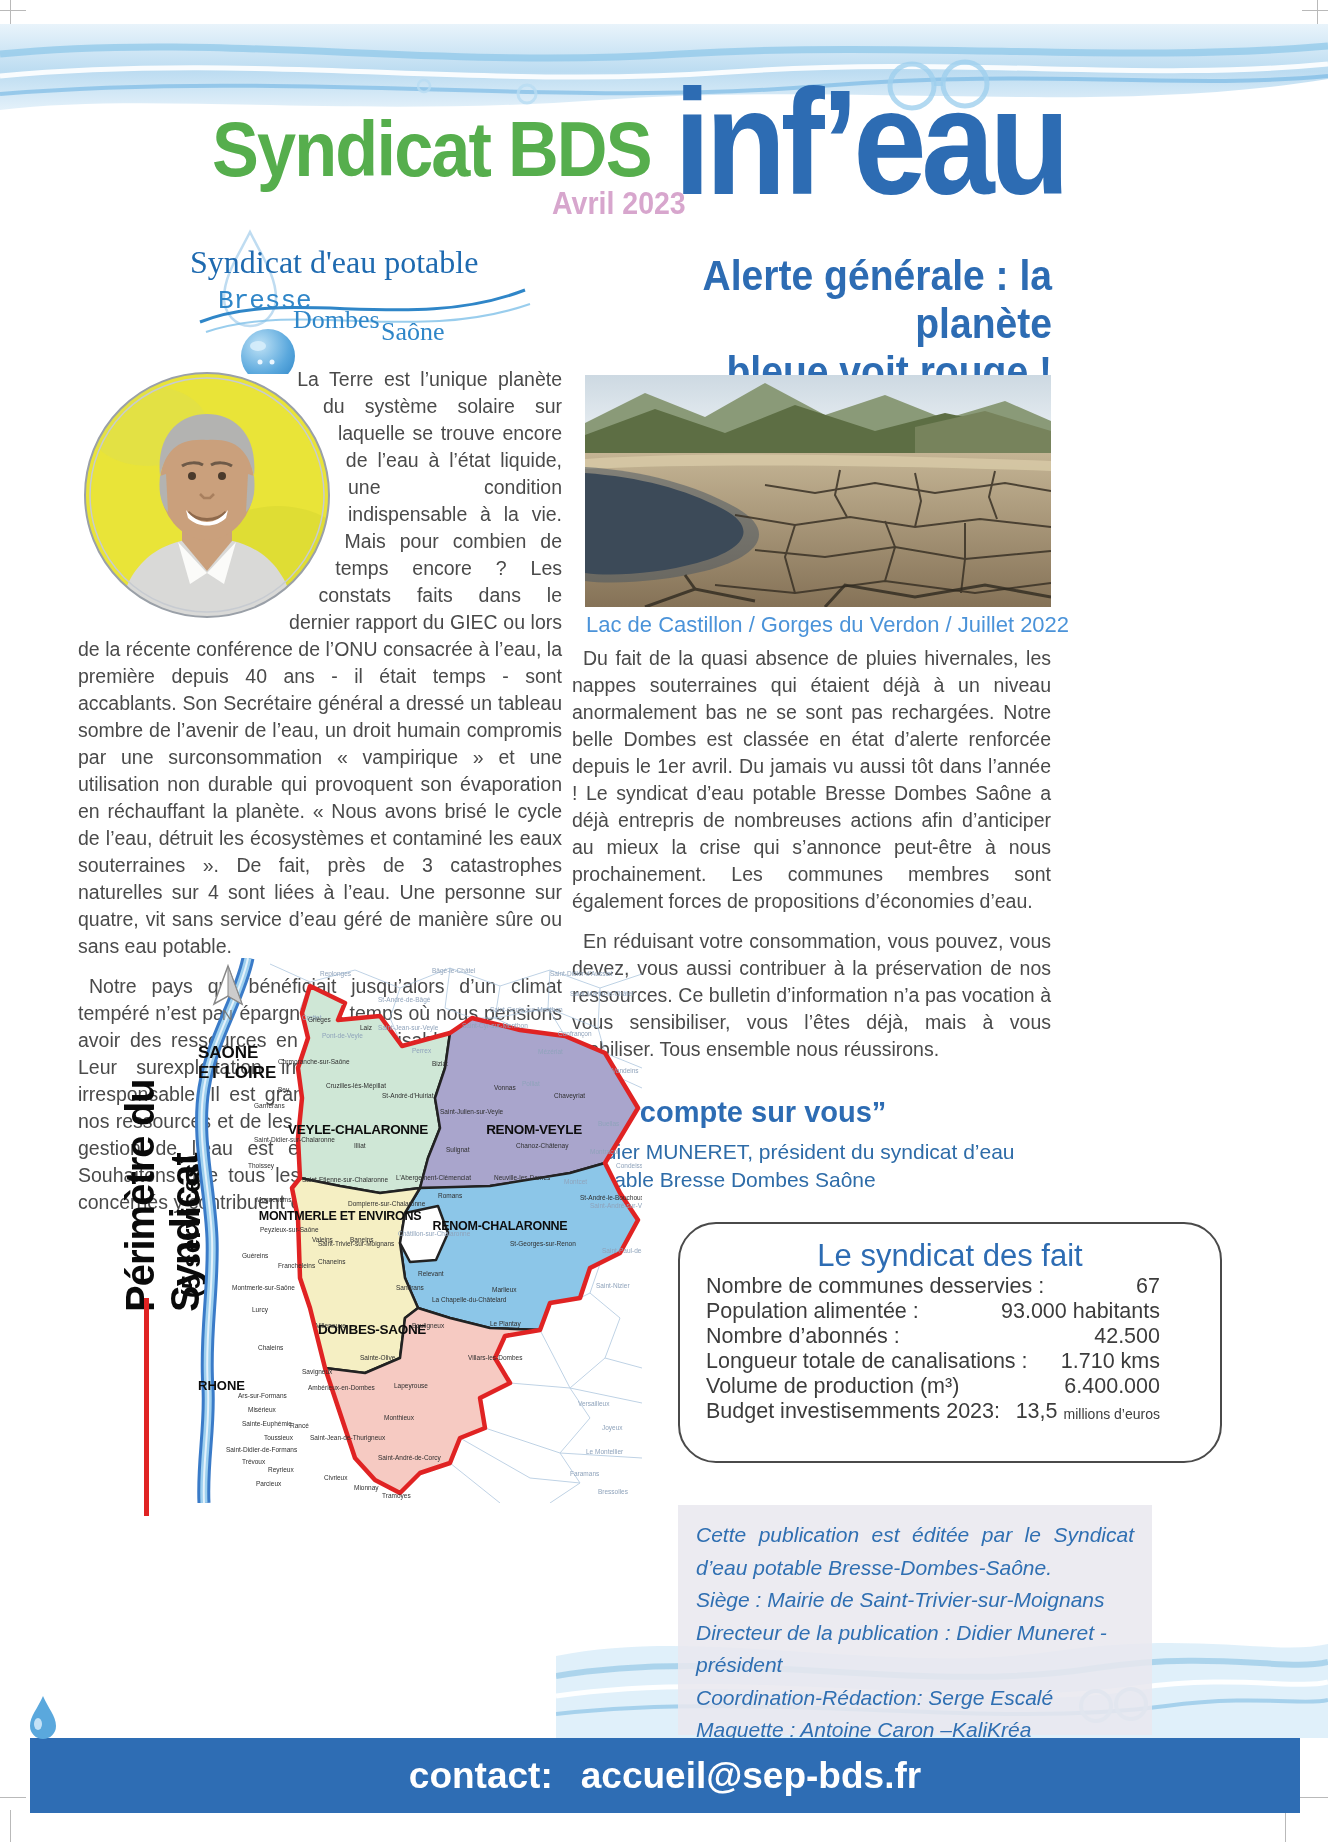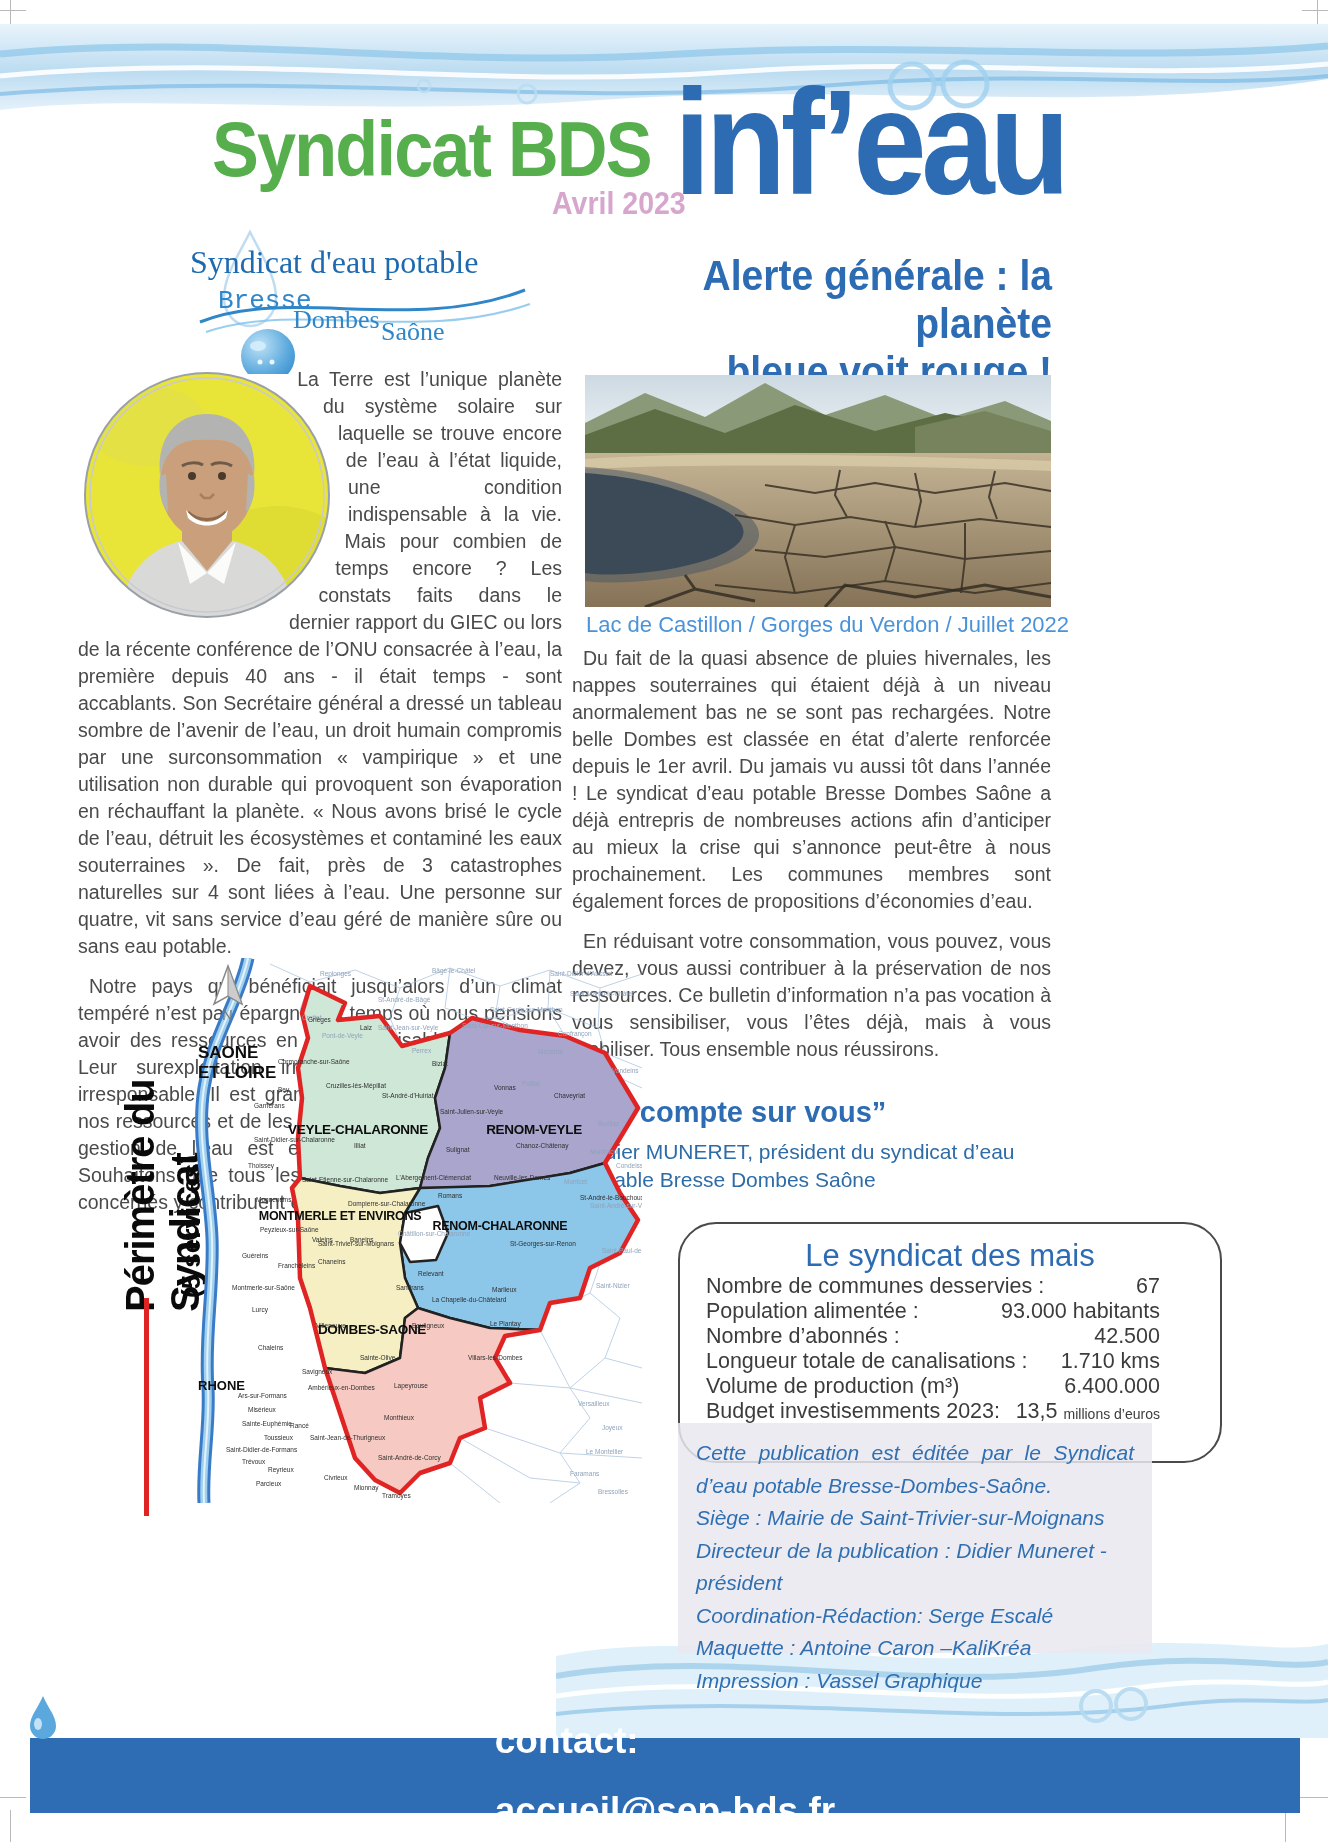--- a/index.html
+++ b/index.html
@@ -33,32 +33,32 @@
   #attribution{left:585px;top:1138px;width:470px;font-size:21px;color:#2e6ca8;line-height:28px;}
   
   #stats-box{left:678px;top:1222px;width:544px;height:241px;border:2px solid #4a4a4a;
     border-radius:38px;box-sizing:border-box;background:#fff;}
   #stats-title{text-align:center;font-size:31px;color:#2d6cb3;margin-top:14px;}
   .stat-row{display:flex;justify-content:space-between;padding:0 60px 0 26px;
     font-size:21.5px;color:#3c3c3c;}
   .stat-suffix{font-size:14px;align-self:flex-end;padding-bottom:2px;margin-left:6px;}
   .stat-val{white-space:nowrap;}
   
-  #pub-box{left:678px;top:1423px;width:474px;height:230px;background:rgba(233,232,238,.85);
+  #pub-box{left:678px;top:1505px;width:474px;height:230px;background:rgba(233,232,238,.85);
     padding:14px 18px;box-sizing:border-box;font-style:italic;color:#2f6fb2;font-size:21px;
     line-height:32.5px;z-index:3;}
   #pub-box .just{text-align:justify;margin:0;}
   
   #imprim{left:1150px;top:1642px;width:126px;height:97px;background:#fff;z-index:3;}
   #imprim-text{position:absolute;left:4px;top:58px;width:118px;text-align:center;
     font-size:14.5px;font-weight:bold;font-style:italic;color:#3aa048;letter-spacing:.5px;}
   
   #footer-bar{left:30px;top:1738px;width:1270px;height:75px;background:#2e6db4;z-index:4;
     display:flex;align-items:center;justify-content:center;}
-  #footer-inner{display:flex;gap:28px;color:#fff;font-size:37px;font-weight:bold;flex-direction:column;}
+  #footer-inner{display:flex;gap:28px;color:#fff;font-size:37px;font-weight:bold;}
   
   #perimetre{left:118px;top:1012px;height:300px;writing-mode:vertical-rl;transform:rotate(180deg);
     font-size:40px;font-weight:bold;color:#0a0a0a;letter-spacing:-1px;transform-origin:center;}
   #services{left:176px;top:1058px;height:240px;writing-mode:vertical-rl;transform:rotate(180deg);
     font-size:26px;font-weight:bold;color:#0a0a0a;}
   #red-line{left:144px;top:1298px;width:5px;height:218px;background:#e02323;}
   
   .town{font-family:"Liberation Sans",sans-serif;font-size:6.5px;}
   .t-out{fill:#8fa3bb;}
   .t-in{fill:#2f2f2f;}
@@ -349,21 +349,21 @@
         <text x="228" y="502" class="town t-in">Saint-André-de-Corcy</text>
         <text x="118" y="514" class="town t-in">Reyrieux</text>
         <text x="106" y="528" class="town t-in">Parcieux</text>
         <text x="174" y="522" class="town t-in">Civrieux</text>
         <text x="204" y="532" class="town t-in">Mionnay</text>
         <text x="232" y="540" class="town t-in">Tramoyes</text>
       </g>
   </svg>
 
   <div class="abs" id="stats-box">
-    <div id="stats-title">Le syndicat des mais</div>
+    <div id="stats-title">Le syndicat des fait</div>
     <div class="stat-row">
       <span>Nombre de communes desservies :</span>
       <span class="stat-val">67</span>
     </div>
     <div class="stat-row">
       <span>Population alimentée :</span>
       <span class="stat-val">93.000 habitants</span>
     </div>
     <div class="stat-row">
       <span>Nombre d’abonnés :</span>

